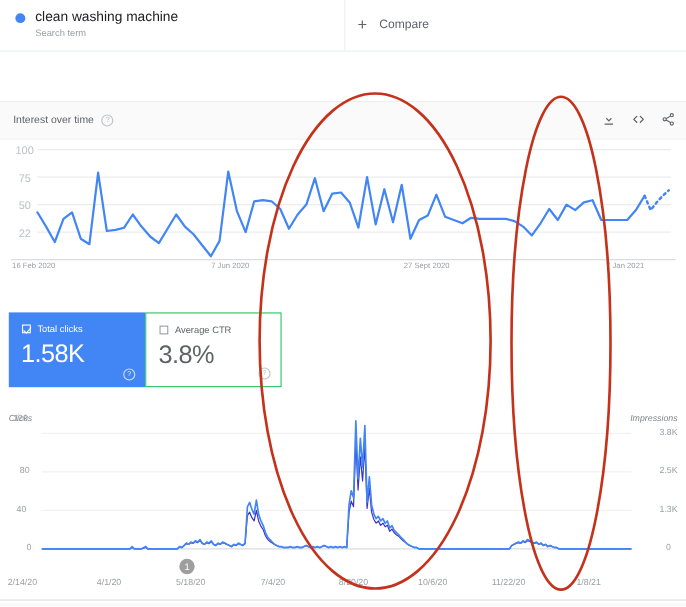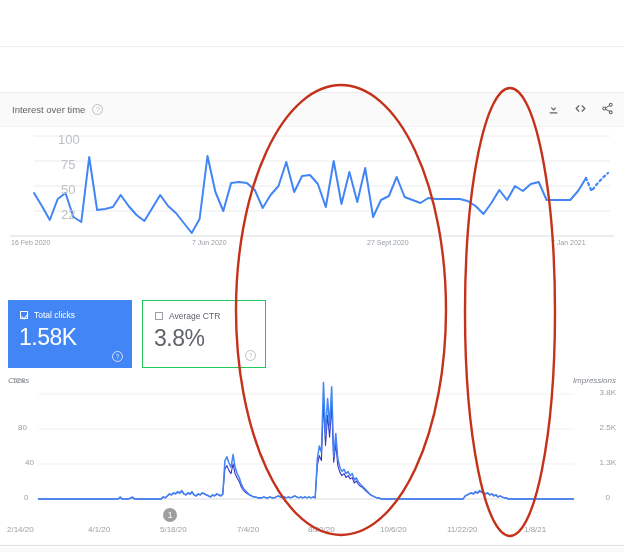--- a/index.html
+++ b/index.html
@@ -29,25 +29,25 @@
 
   
   .iot{position:absolute;left:0;top:92px;width:624px;height:192px;background:#fff;border-top:1px solid #e8eaed;}
   .iot-head{position:absolute;left:0;top:0;width:624px;height:33px;background:#fafafa;border-bottom:1px solid #f1f3f4;}
   .iot-title{position:absolute;left:12px;top:11px;font-size:9.5px;color:#5f6368;}
   .qmark{display:inline-block;width:9px;height:9px;border:1px solid #bdc1c6;border-radius:50%;color:#bdc1c6;
          font-size:7px;line-height:9px;text-align:center;margin-left:7px;vertical-align:1px;}
   .iot-actions{position:absolute;right:10px;top:9px;display:flex;gap:14px;align-items:center;}
   .act{width:13px;height:13px;color:#5f6368;}
   .iot-chart{position:absolute;left:0;top:33px;width:624px;height:159px;}
-  .axis-lbl{position:absolute;font-size:13px;color:#bdc1c6;margin-left:44px;}
+  .axis-lbl{position:absolute;font-size:10px;color:#bdc1c6;}
   .xlbl{position:absolute;font-size:7px;color:#9aa0a6;}
 
   
-  .cards{position:absolute;left:8px;top:300px;width:602px;height:68px;display:flex;gap:10px;}
+  .cards{position:absolute;left:8px;top:284px;width:602px;height:68px;display:flex;}
   .card{position:relative;height:68px;box-sizing:border-box;}
   .card.clicks{width:124px;background:#4285f4;}
   .card.impr{width:124px;background:#5c24b5;}
   .card.ctr{width:124px;background:#fff;border:1px solid #22c55e;}
   .card-top{position:absolute;left:12px;top:10px;display:flex;align-items:center;font-size:8.5px;}
   .cb{width:8px;height:8px;border:1.2px solid #fff;margin-right:6px;position:relative;box-sizing:border-box;}
   .cb.dark{border-color:#9aa0a6;}
   .cb.checked:after{content:"";position:absolute;left:1.6px;top:-0.4px;width:3px;height:5.6px;
       border:solid #fff;border-width:0 1.3px 1.3px 0;transform:rotate(40deg);}
   .card-val{position:absolute;left:11px;top:24px;font-size:23px;letter-spacing:-0.5px;}
@@ -66,20 +66,34 @@
   .botline{position:absolute;left:0;top:545px;width:624px;height:1px;background:#e0e0e0;}
   .botline2{position:absolute;left:0;top:548px;width:624px;height:4px;background:#fafafa;}
   svg{display:block;}
   .ov{position:absolute;left:0;top:0;width:624px;height:552px;pointer-events:none;}
 </style>
 </head>
 <body>
 
 <div class="page">
 
+  <div class="term-bar">
+    <div class="term-left">
+      <div class="term-dot"></div>
+      <div>
+        <div class="term-title">clean washing machine</div>
+        <div class="term-sub">Search term</div>
+      </div>
+    </div>
+    <div class="vdiv"></div>
+    <div class="compare">
+      <span class="plus">+</span>
+      <span>Compare</span>
+    </div>
+  </div>
   <div class="hr" style="top:46px"></div>
 
 
   <div class="iot">
     <div class="iot-head">
       <div class="iot-title">
         <span>Interest over time</span><span class="qmark">?</span>
       </div>
       <div class="iot-actions">
         <span class="act">
@@ -148,21 +162,21 @@
       <div class="q2 g">?</div>
     </div>
   </div>
 
   <div class="sc">
     <div class="sc-lbl" style="left:8px;top:8px">Clicks</div>
     <div class="sc-lbl" style="right:8px;top:8px">Impressions</div>
 
     <div class="sc-tick" style="left:12px;top:8px">120</div>
     <div class="sc-tick" style="left:18px;top:55px">80</div>
-    <div class="sc-tick" style="left:25px;top:90px">40</div>
+    <div class="sc-tick" style="left:15px;top:90px">40</div>
     <div class="sc-tick" style="left:24px;top:125px">0</div>
 
     <div class="sc-tick" style="right:8px;top:20px">3.8K</div>
     <div class="sc-tick" style="right:8px;top:55px">2.5K</div>
     <div class="sc-tick" style="right:8px;top:90px">1.3K</div>
     <div class="sc-tick" style="right:14px;top:125px">0</div>
 
     <svg width="624" height="140" viewBox="0 0 624 140" style="position:absolute;left:0;top:0">
       <g stroke="#f1f1f1" stroke-width="1">
         <line x1="38" y1="26" x2="574" y2="26"></line>

